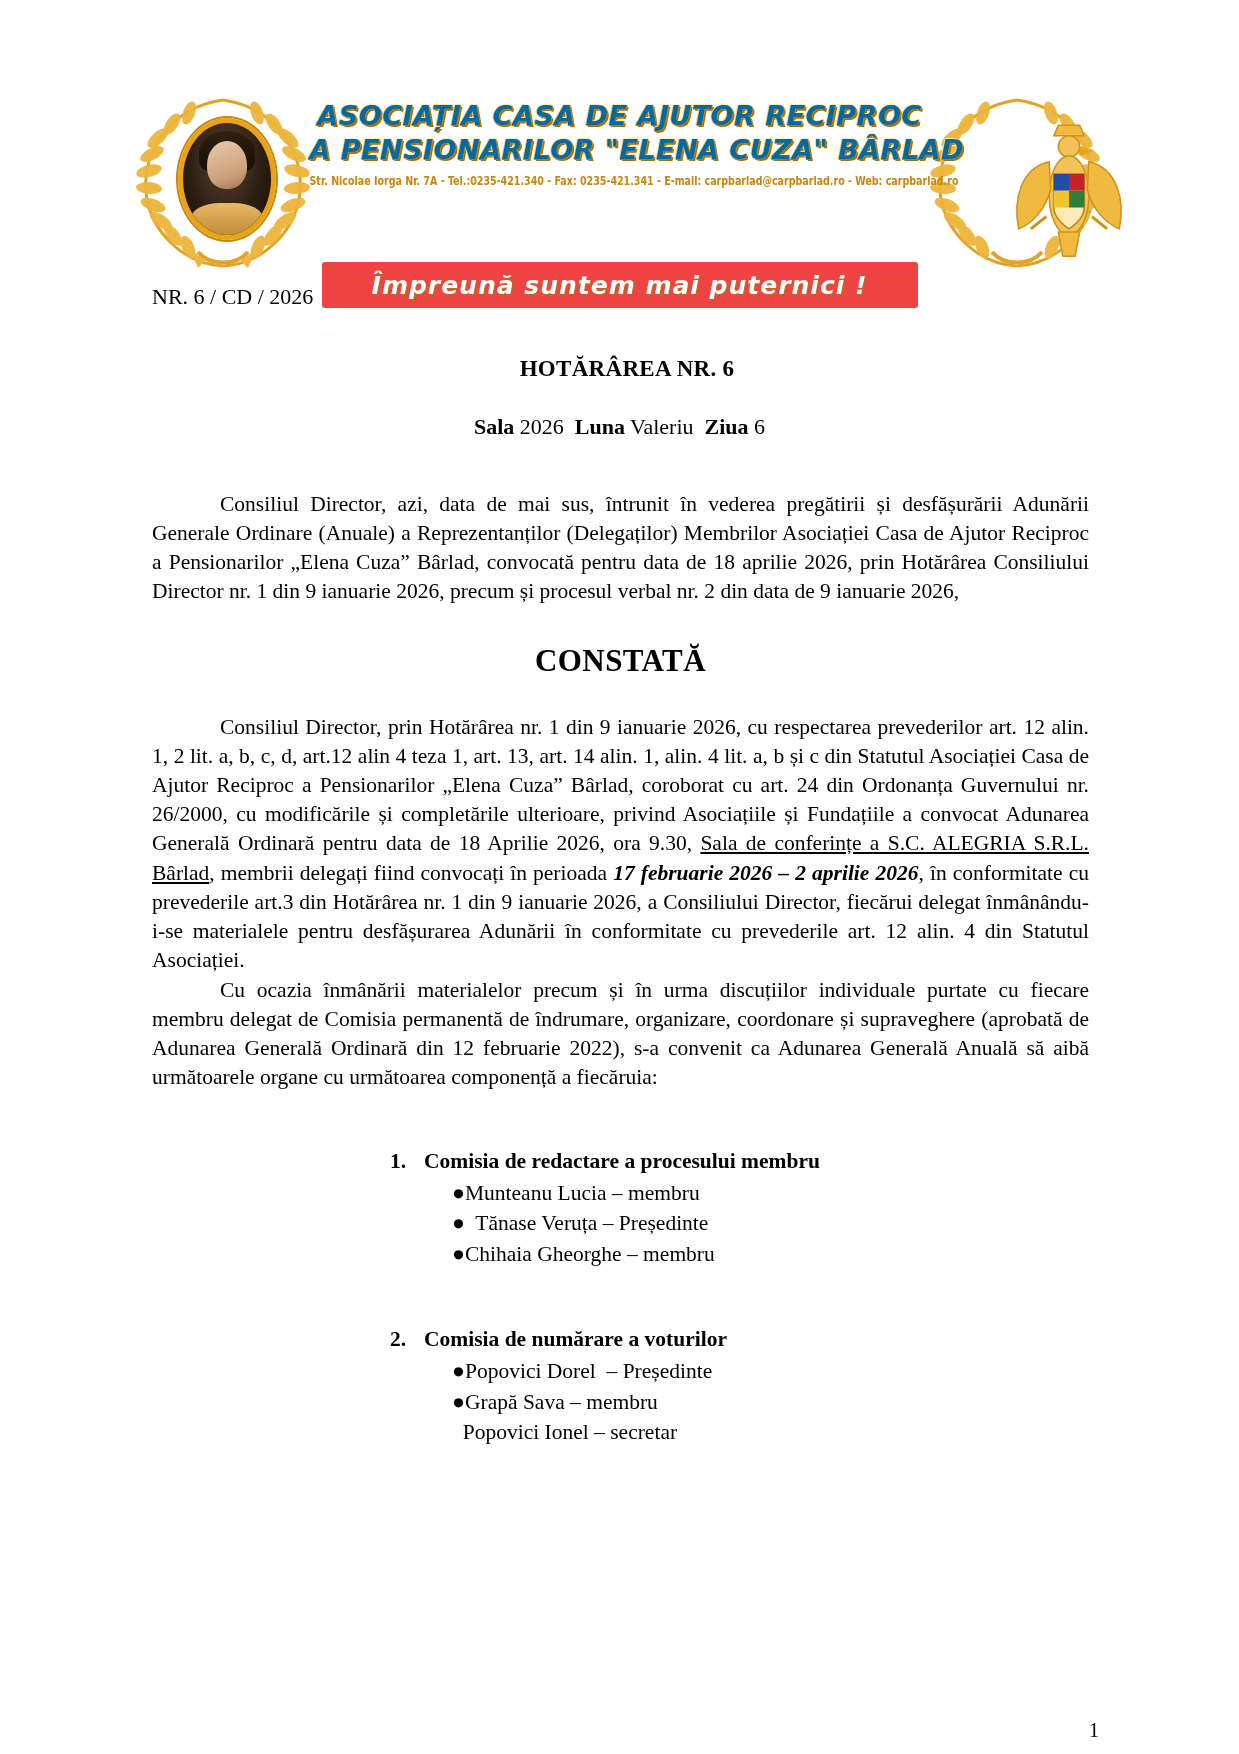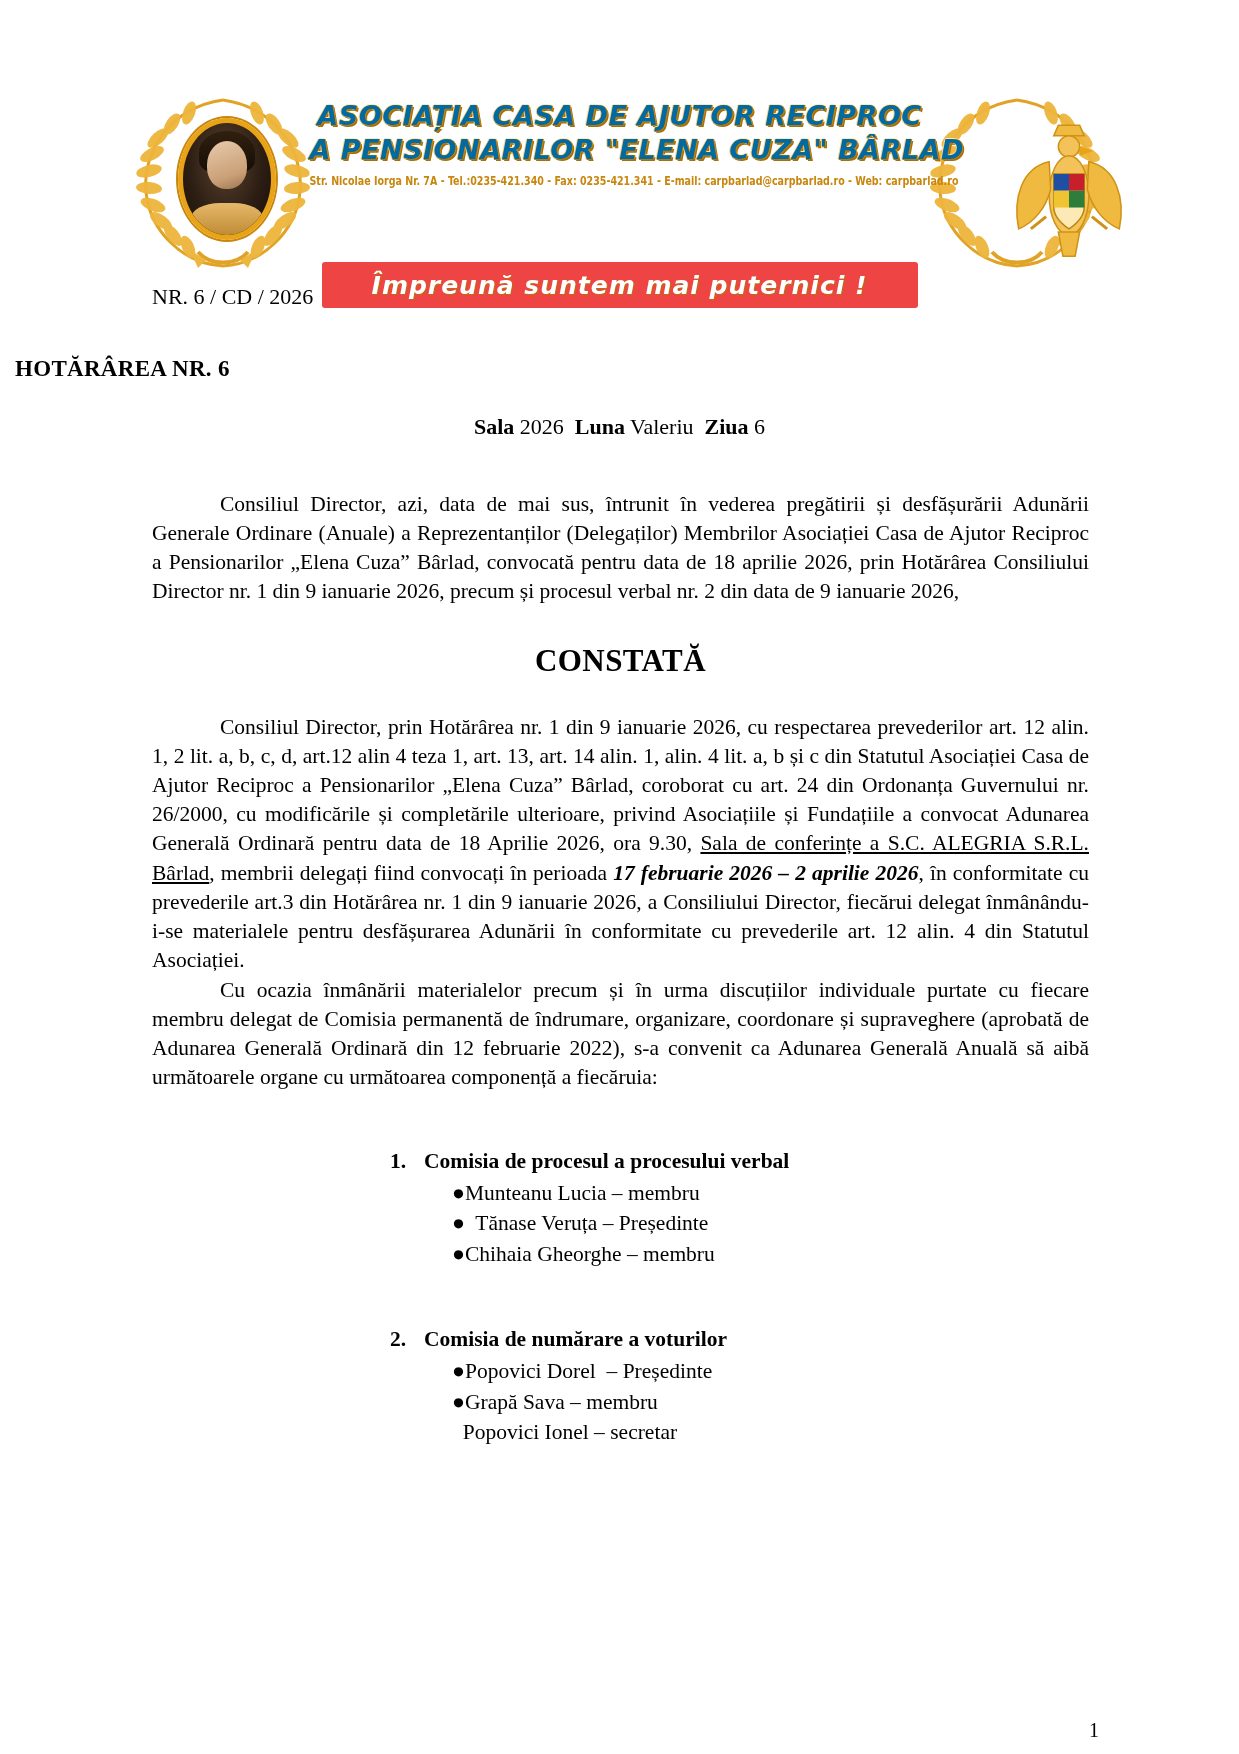--- a/index.html
+++ b/index.html
@@ -155,21 +155,21 @@
 
   
   .doc-number {
     margin: 6px 0 0 152px;
     font-size: 22px;
     line-height: 1.3;
   }
 
   
   .title {
-    text-align: left;
+    text-align: center;
     font-weight: bold;
     font-size: 23px;
     margin-top: 44px;
     letter-spacing: 0.3px;
     padding-left: 15px;
   }
   .subtitle {
     text-align: center;
     font-size: 22px;
     margin-top: 32px;
@@ -377,21 +377,21 @@
 
     <p class="para after-constata"><span>Consiliul Director, prin Hotărârea nr. 1 din 9 ianuarie 2026, cu respectarea prevederilor art. 12 alin. 1, 2 lit. a, b, c, d, art.12 alin 4 teza 1, art. 13, art. 14 alin. 1, alin. 4 lit. a, b și c din Statutul Asociației Casa de Ajutor Reciproc a Pensionarilor „Elena Cuza” Bârlad, coroborat cu art. 24 din Ordonanța Guvernului nr. 26/2000, cu modificările și completările ulterioare, privind Asociațiile și Fundațiile a convocat Adunarea Generală Ordinară pentru data de 18 Aprilie 2026, ora 9.30, </span><span class="u">Sala de conferințe a S.C. ALEGRIA S.R.L. Bârlad</span><span>, membrii delegați fiind convocați în perioada </span><span class="bi">17 februarie 2026 – 2 aprilie 2026</span><span>, în conformitate cu prevederile art.3 din Hotărârea nr. 1 din 9 ianuarie 2026, a Consiliului Director, fiecărui delegat înmânându-i-se materialele pentru desfășurarea Adunării în conformitate cu prevederile art. 12 alin. 4 din Statutul Asociației.</span></p>
 
     <p class="para tight">Cu ocazia înmânării materialelor precum și în urma discuțiilor individuale purtate cu fiecare membru delegat de Comisia permanentă de îndrumare, organizare, coordonare și supraveghere (aprobată de Adunarea Generală Ordinară din 12 februarie 2022), s-a convenit ca Adunarea Generală Anuală să aibă următoarele organe cu următoarea componență a fiecăruia:</p>
 
     <div class="commissions">
 
       <div class="commission">
         <div class="commission-head">
           <span class="commission-num">1.</span>
-          <span class="commission-title">Comisia de procesul a procesului verbal</span>
+          <span class="commission-title">Comisia de redactare a procesului membru</span>
         </div>
         <div class="members">
           <div class="member">●Munteanu Lucia – membru</div>
           <div class="member">●  Tănase Veruța – Președinte</div>
           <div class="member">●Chihaia Gheorghe – membru</div>
         </div>
       </div>
 
       <div class="commission">
         <div class="commission-head">

